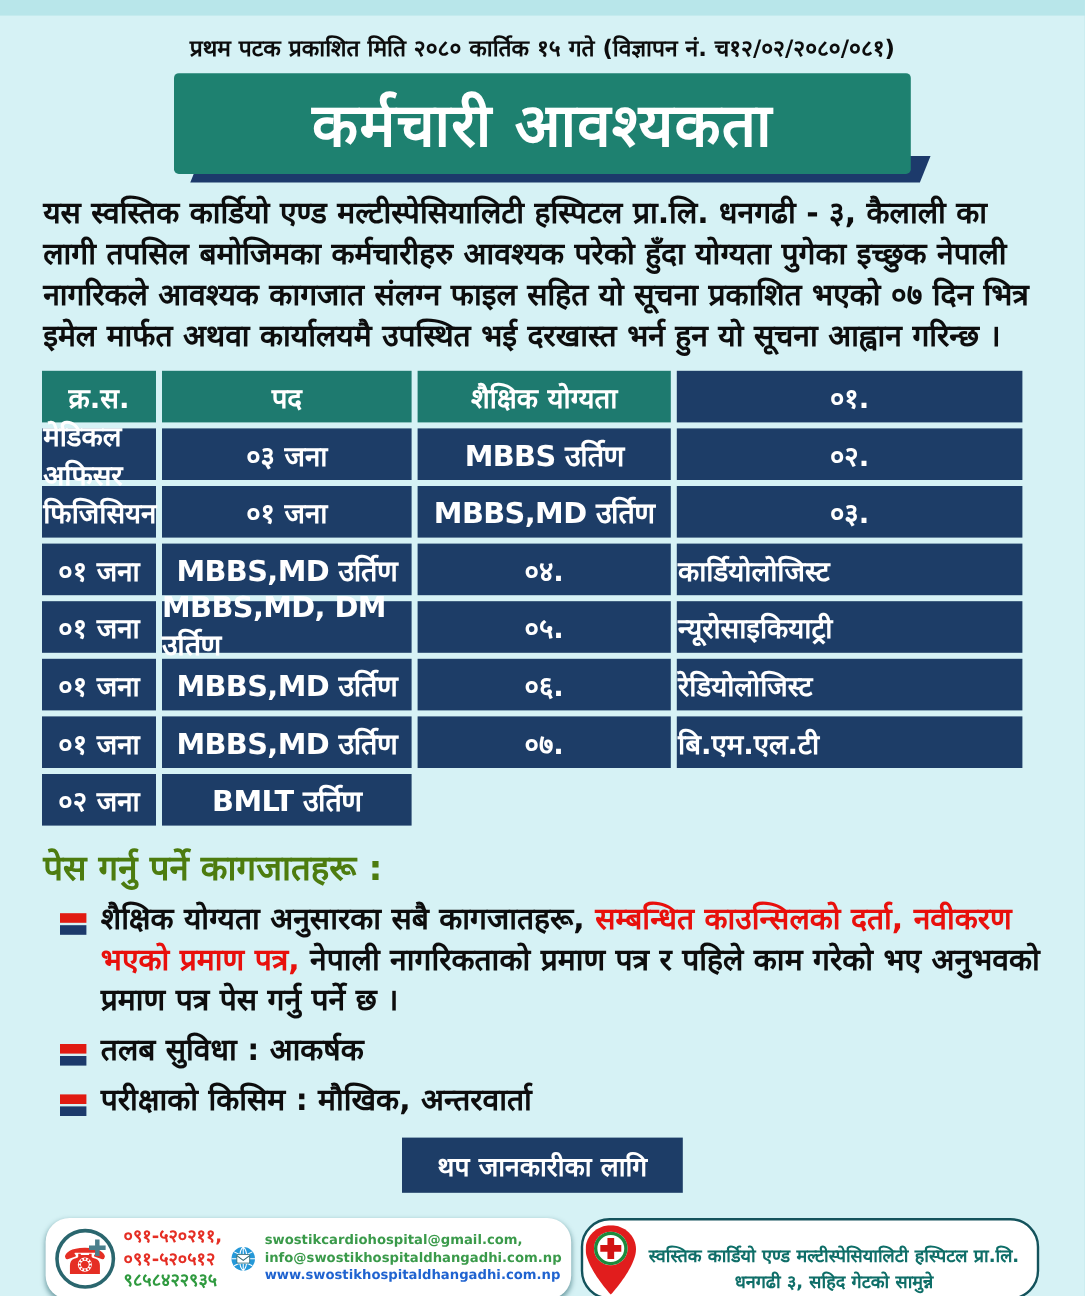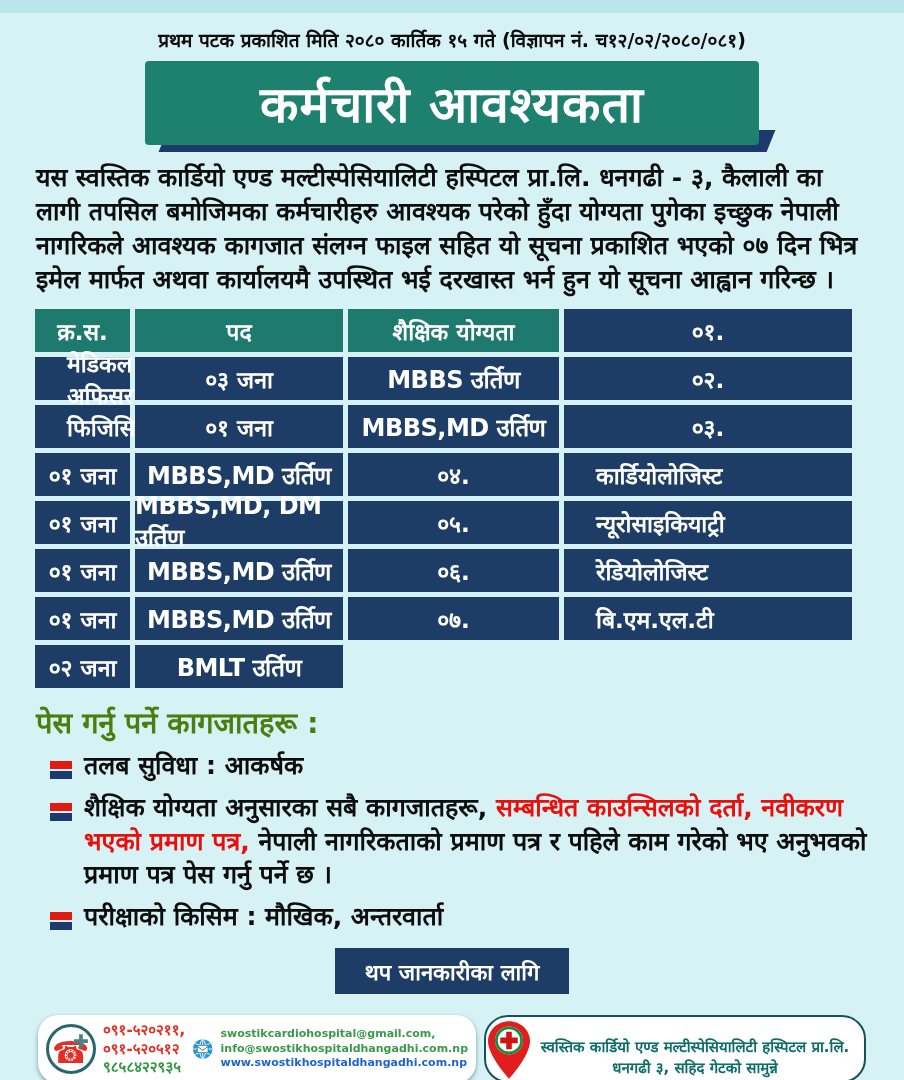--- a/index.html
+++ b/index.html
@@ -16,21 +16,21 @@
   .banner { position:absolute; inset:0; background:#1e8170; border-radius:4px;
     display:flex; align-items:center; justify-content:center;
     color:#fff; font-size:50px; font-weight:bold; letter-spacing:1px; }
   .intro { margin:16px 36px 0; font-size:25px; font-weight:bold; line-height:1.36; }
   .vacancy-table { margin:12px 0 0 35px; width:817px; display:grid;
     grid-template-columns:95px 208px 211px 288px; gap:5px; }
   .cell { height:43px; display:flex; align-items:center; justify-content:center;
     color:#fff; font-weight:bold; }
   .cell.head { background:#1e7a6f; font-size:23px; }
   .cell.data { background:#1d3d67; font-size:23px; }
-  .cell.post { justify-content:flex-start; padding-left:32px; }
+  .cell.post { justify-content:flex-start; padding-left:1px; }
   .cell.qual { font-size:24px; letter-spacing:-0.5px; }
   .docs-heading { margin:14px 0 0 36px; font-size:29px; font-weight:bold; color:#4d7c0f; }
   .bullet { display:flex; gap:12px; margin:8px 28px 0 50px; font-size:25px;
     font-weight:bold; line-height:1.35; }
   .marker { flex:0 0 22px; margin-top:12px; }
   .bar-red { height:8px; background:#e11b12; }
   .bar-navy { height:8px; background:#1c3a6b; margin-top:2px; }
   .red-text { color:#e8100c; }
   .more-info { display:block; width:fit-content; margin:14px auto 0; border:none;
     background:#1d3d67; color:#fff; font-size:22px; font-weight:bold;
@@ -110,29 +110,29 @@
     <div class="cell data qual">BMLT उर्तिण</div>
   </div>
 
   <div class="docs-heading">पेस गर्नु पर्ने कागजातहरू :</div>
 
   <div class="bullet">
     <div class="marker">
       <div class="bar-red"></div>
       <div class="bar-navy"></div>
     </div>
-    <div>तलब सुविधा : आकर्षक</div>
+    <div><span>शैक्षिक योग्यता अनुसारका सबै कागजातहरू, </span><span class="red-text">सम्बन्धित काउन्सिलको दर्ता, नवीकरण भएको प्रमाण पत्र, </span><span>नेपाली नागरिकताको प्रमाण पत्र र पहिले काम गरेको भए अनुभवको प्रमाण पत्र पेस गर्नु पर्ने छ ।</span></div>
   </div>
 
   <div class="bullet">
     <div class="marker">
       <div class="bar-red"></div>
       <div class="bar-navy"></div>
     </div>
-    <div><span>शैक्षिक योग्यता अनुसारका सबै कागजातहरू, </span><span class="red-text">सम्बन्धित काउन्सिलको दर्ता, नवीकरण भएको प्रमाण पत्र, </span><span>नेपाली नागरिकताको प्रमाण पत्र र पहिले काम गरेको भए अनुभवको प्रमाण पत्र पेस गर्नु पर्ने छ ।</span></div>
+    <div>तलब सुविधा : आकर्षक</div>
   </div>
 
   <div class="bullet">
     <div class="marker">
       <div class="bar-red"></div>
       <div class="bar-navy"></div>
     </div>
     <div>परीक्षाको किसिम : मौखिक, अन्तरवार्ता</div>
   </div>
 

